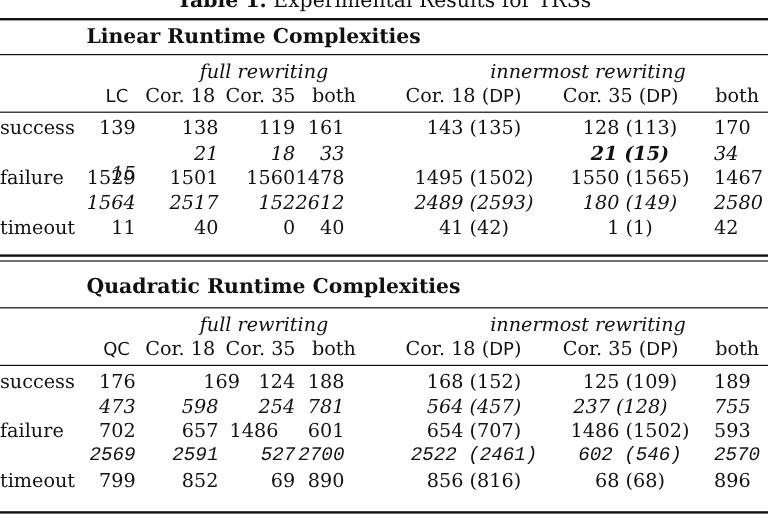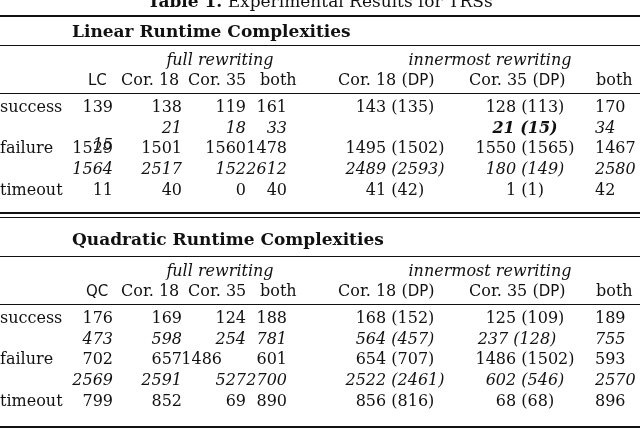--- a/index.html
+++ b/index.html
@@ -114,48 +114,48 @@
   <span class="cell" style="left:338px;"><span>Cor. 18 (</span><span class="sans">DP</span><span>)</span></span>
   <span class="cell" style="left:469px;"><span>Cor. 35 (</span><span class="sans">DP</span><span>)</span></span>
   <span class="cell" style="left:596px;">both</span>
 </div>
 <div class="hline" style="top:304px;height:1px;"></div>
 
 <div id="sec1-rows">
     <div class="row" style="top: 308px;">
       <span class="cell" style="left: 0px;">success</span>
       <span class="cell r" style="right: 527px;">176</span>
-      <span class="cell r" style="right: 458px;">169</span>
+      <span class="cell r" style="right: 440px;">169</span>
       <span class="cell r" style="right: 394px;">124</span>
       <span class="cell r" style="right: 353px;">188</span>
       <span class="cell c" style="left: 330px; width: 130px;">168 (152)</span>
       <span class="cell c" style="left: 460px; width: 130px;">125 (109)</span>
       <span class="cell" style="left: 595px;">189</span>
     </div>
     <div class="row" style="top: 328.7px;">
       <span class="cell" style="left: 0px;"></span>
       <span class="cell it r" style="right: 527px;">473</span>
       <span class="cell it r" style="right: 458px;">598</span>
       <span class="cell it r" style="right: 394px;">254</span>
       <span class="cell it r" style="right: 353px;">781</span>
       <span class="cell it c" style="left: 330px; width: 130px;">564 (457)</span>
       <span class="cell it c" style="left: 452px; width: 130px;">237 (128)</span>
       <span class="cell it" style="left: 595px;">755</span>
     </div>
     <div class="row" style="top: 349.4px;">
       <span class="cell" style="left: 0px;">failure</span>
       <span class="cell r" style="right: 527px;">702</span>
       <span class="cell r" style="right: 458px;">657</span>
-      <span class="cell r" style="right: 418px; margin-left: 48px;">1486</span>
+      <span class="cell r" style="right: 408px; margin-left: 48px;">1486</span>
       <span class="cell r" style="right: 353px;">601</span>
       <span class="cell c" style="left: 330px; width: 130px;">654 (707)</span>
       <span class="cell c" style="left: 460px; width: 130px;">1486 (1502)</span>
       <span class="cell" style="left: 595px;">593</span>
     </div>
-    <div class="row" style="top: 370.1px;">
+    <div class="row" style="top: 370.1px; font-family: Liberation Mono, monospace;">
       <span class="cell" style="left: 0px;"></span>
       <span class="cell it r" style="right: 527px;">2569</span>
       <span class="cell it r" style="right: 458px;">2591</span>
       <span class="cell it r" style="right: 394px;">527</span>
       <span class="cell it r" style="right: 353px;">2700</span>
       <span class="cell it c" style="left: 330px; width: 130px;">2522 (2461)</span>
       <span class="cell it c" style="left: 460px; width: 130px;">602 (546)</span>
       <span class="cell it" style="left: 595px;">2570</span>
     </div>
     <div class="row" style="top: 390.8px;">

